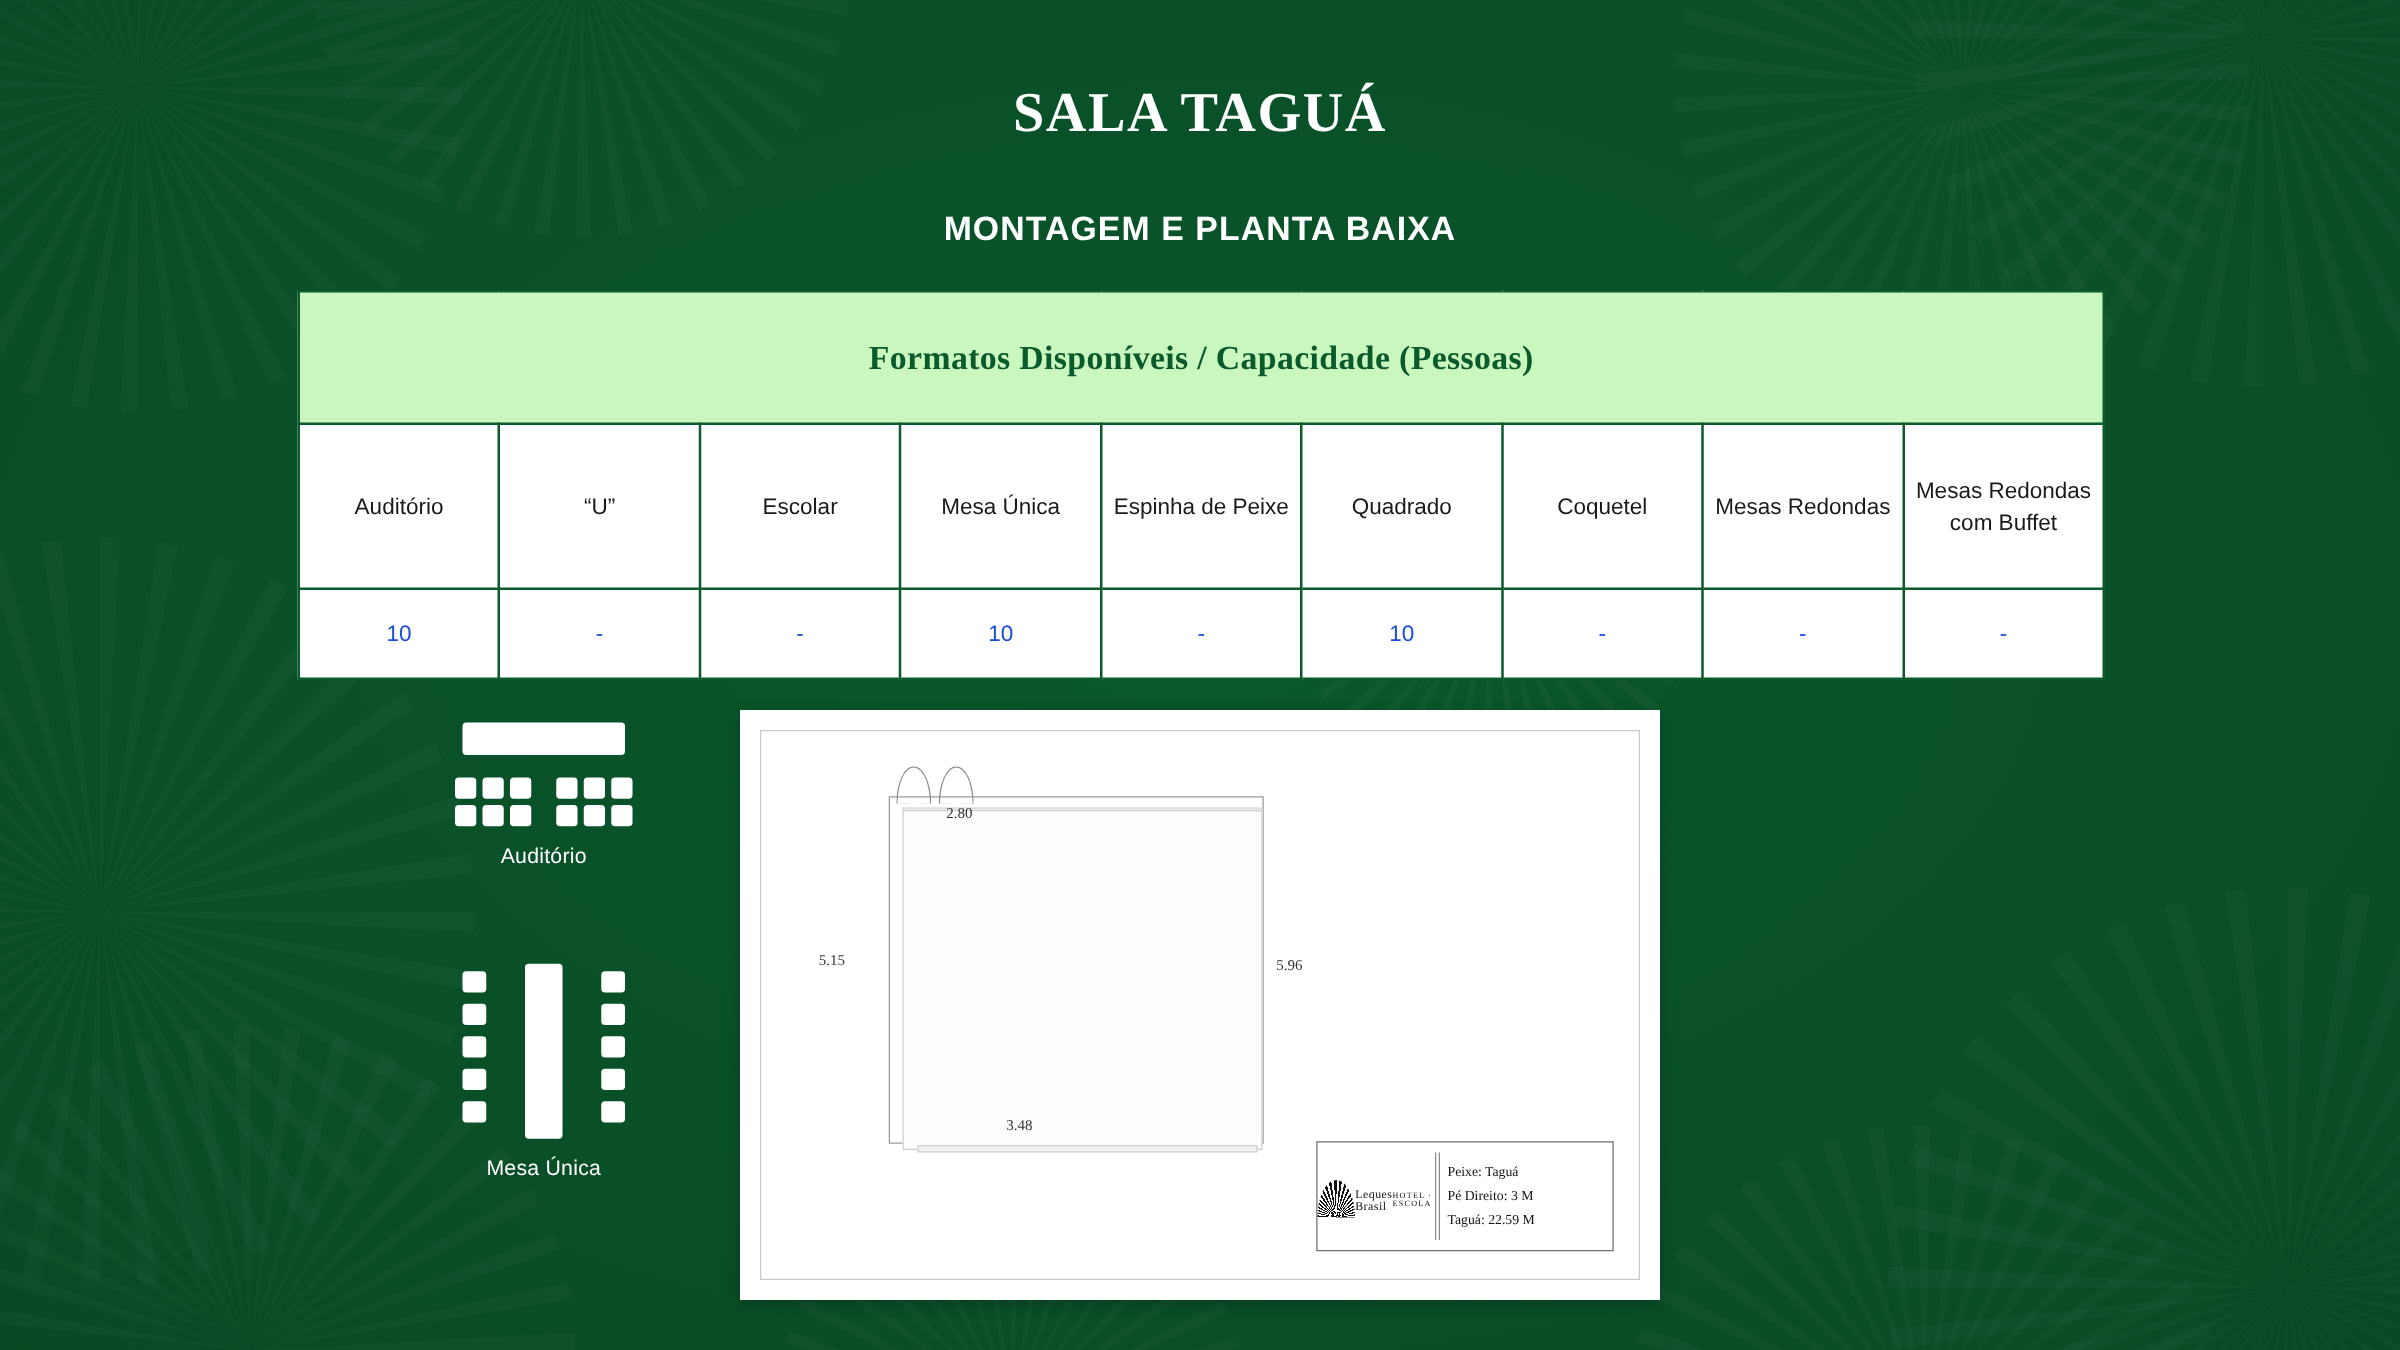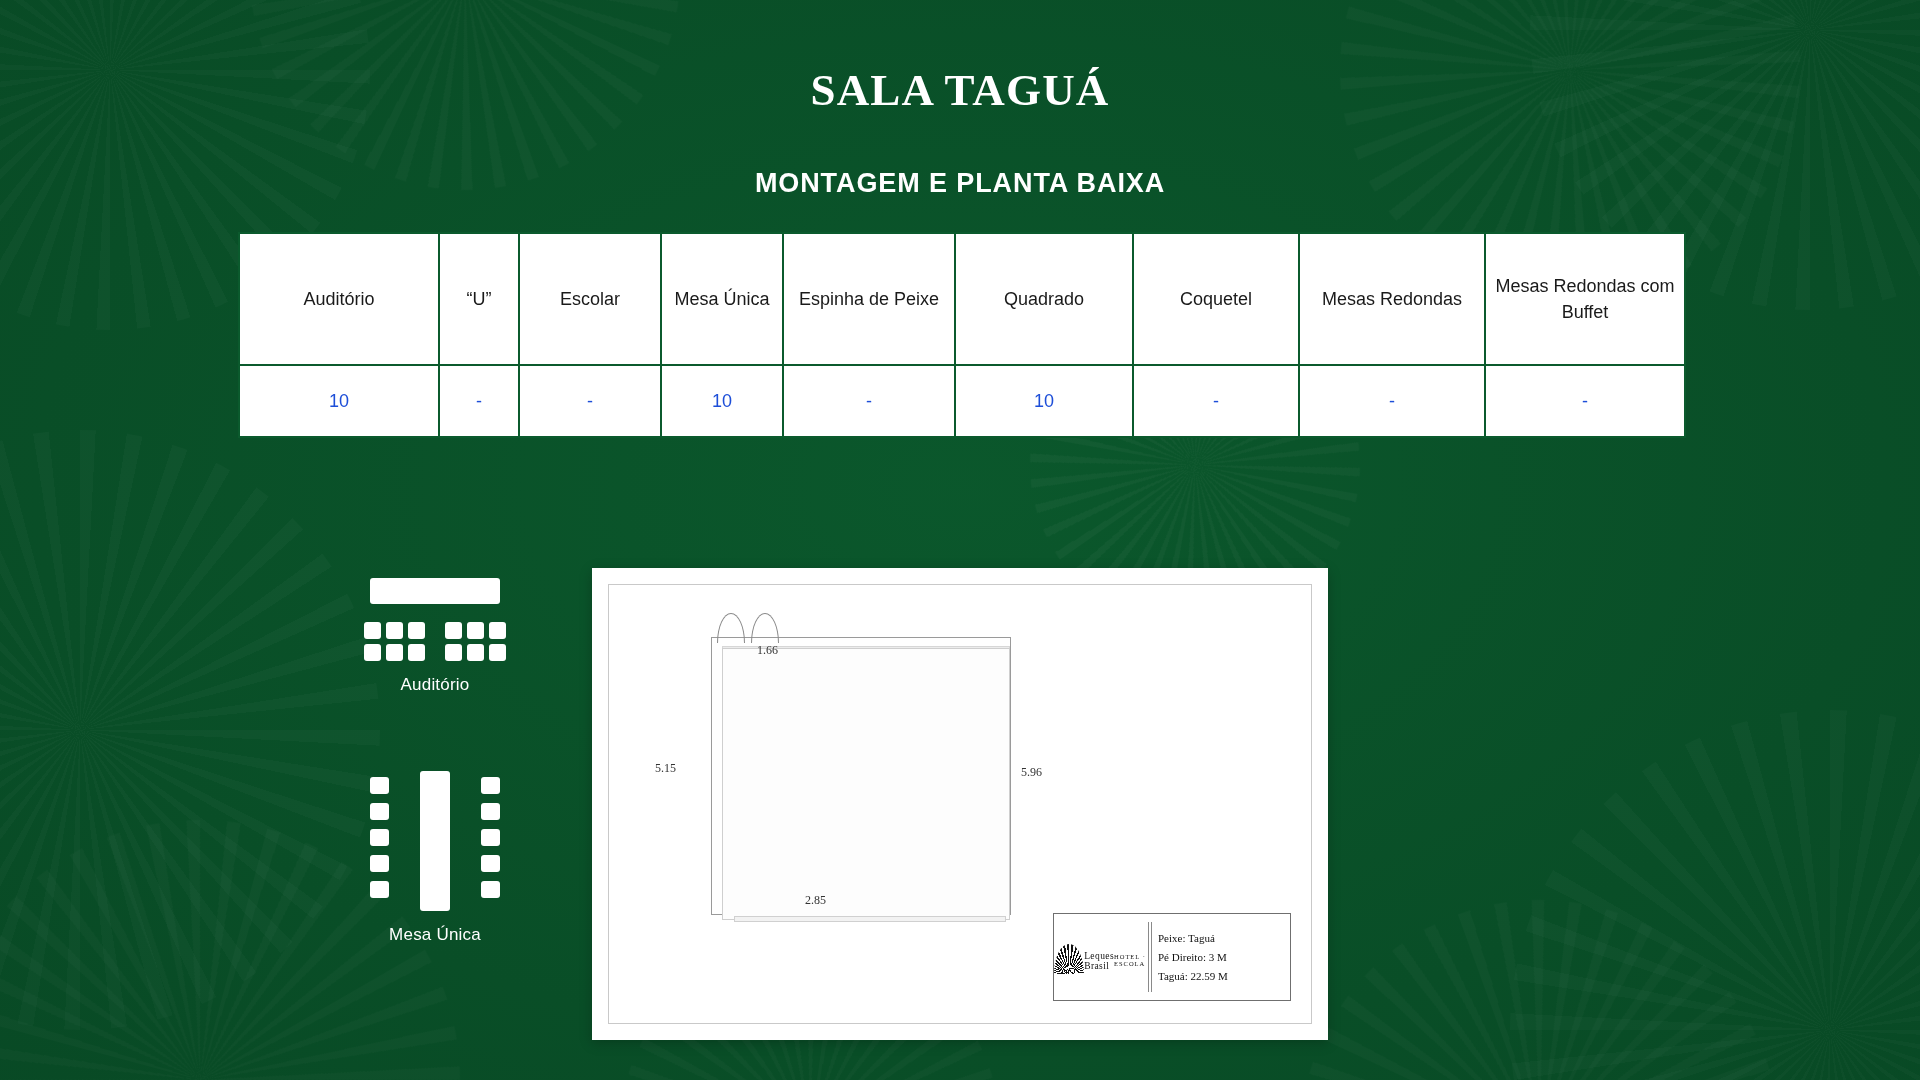--- a/index.html
+++ b/index.html
@@ -347,20 +347,23 @@
 </div>
 
 <div id="page">
 
   <div id="title">SALA TAGUÁ</div>
   <div id="subtitle">MONTAGEM E PLANTA BAIXA</div>
 
   <table id="capacity-table">
     <tbody>
       <tr>
+        <td class="cap-head" colspan="9">Formatos Disponíveis / Capacidade (Pessoas)</td>
+      </tr>
+      <tr>
         <td class="fmt-cell" style="width:200px">Auditório</td>
         <td class="fmt-cell" style="width:80px">“U”</td>
         <td class="fmt-cell" style="width:142px">Escolar</td>
         <td class="fmt-cell" style="width:122px">Mesa Única</td>
         <td class="fmt-cell" style="width:172px">Espinha de Peixe</td>
         <td class="fmt-cell" style="width:178px">Quadrado</td>
         <td class="fmt-cell" style="width:166px">Coquetel</td>
         <td class="fmt-cell" style="width:186px">Mesas Redondas</td>
         <td class="fmt-cell" style="width:200px">Mesas Redondas com Buffet</td>
       </tr>
@@ -433,24 +436,24 @@
         <div id="wall-top"></div>
         <div id="room-inner"></div>
         <div id="wall-bottom"></div>
       </div>
 
       <div id="door-group">
         <div class="door-leaf a"></div>
         <div class="door-leaf b"></div>
       </div>
 
-      <div class="dim" id="dim-top">1.66</div>
+      <div class="dim" id="dim-top">2.80</div>
       <div class="dim" id="dim-left">5.15</div>
       <div class="dim" id="dim-right">5.96</div>
-      <div class="dim" id="dim-bottom">2.85</div>
+      <div class="dim" id="dim-bottom">3.48</div>
 
       <div id="info-box">
         <div id="logo-cell">
           <div class="fan"></div>
           <div id="logo-name">Leques Brasil</div>
           <div id="logo-sub">HOTEL · ESCOLA</div>
         </div>
         <div id="info-div"></div>
         <div id="info-lines">
           <div class="info-line">

